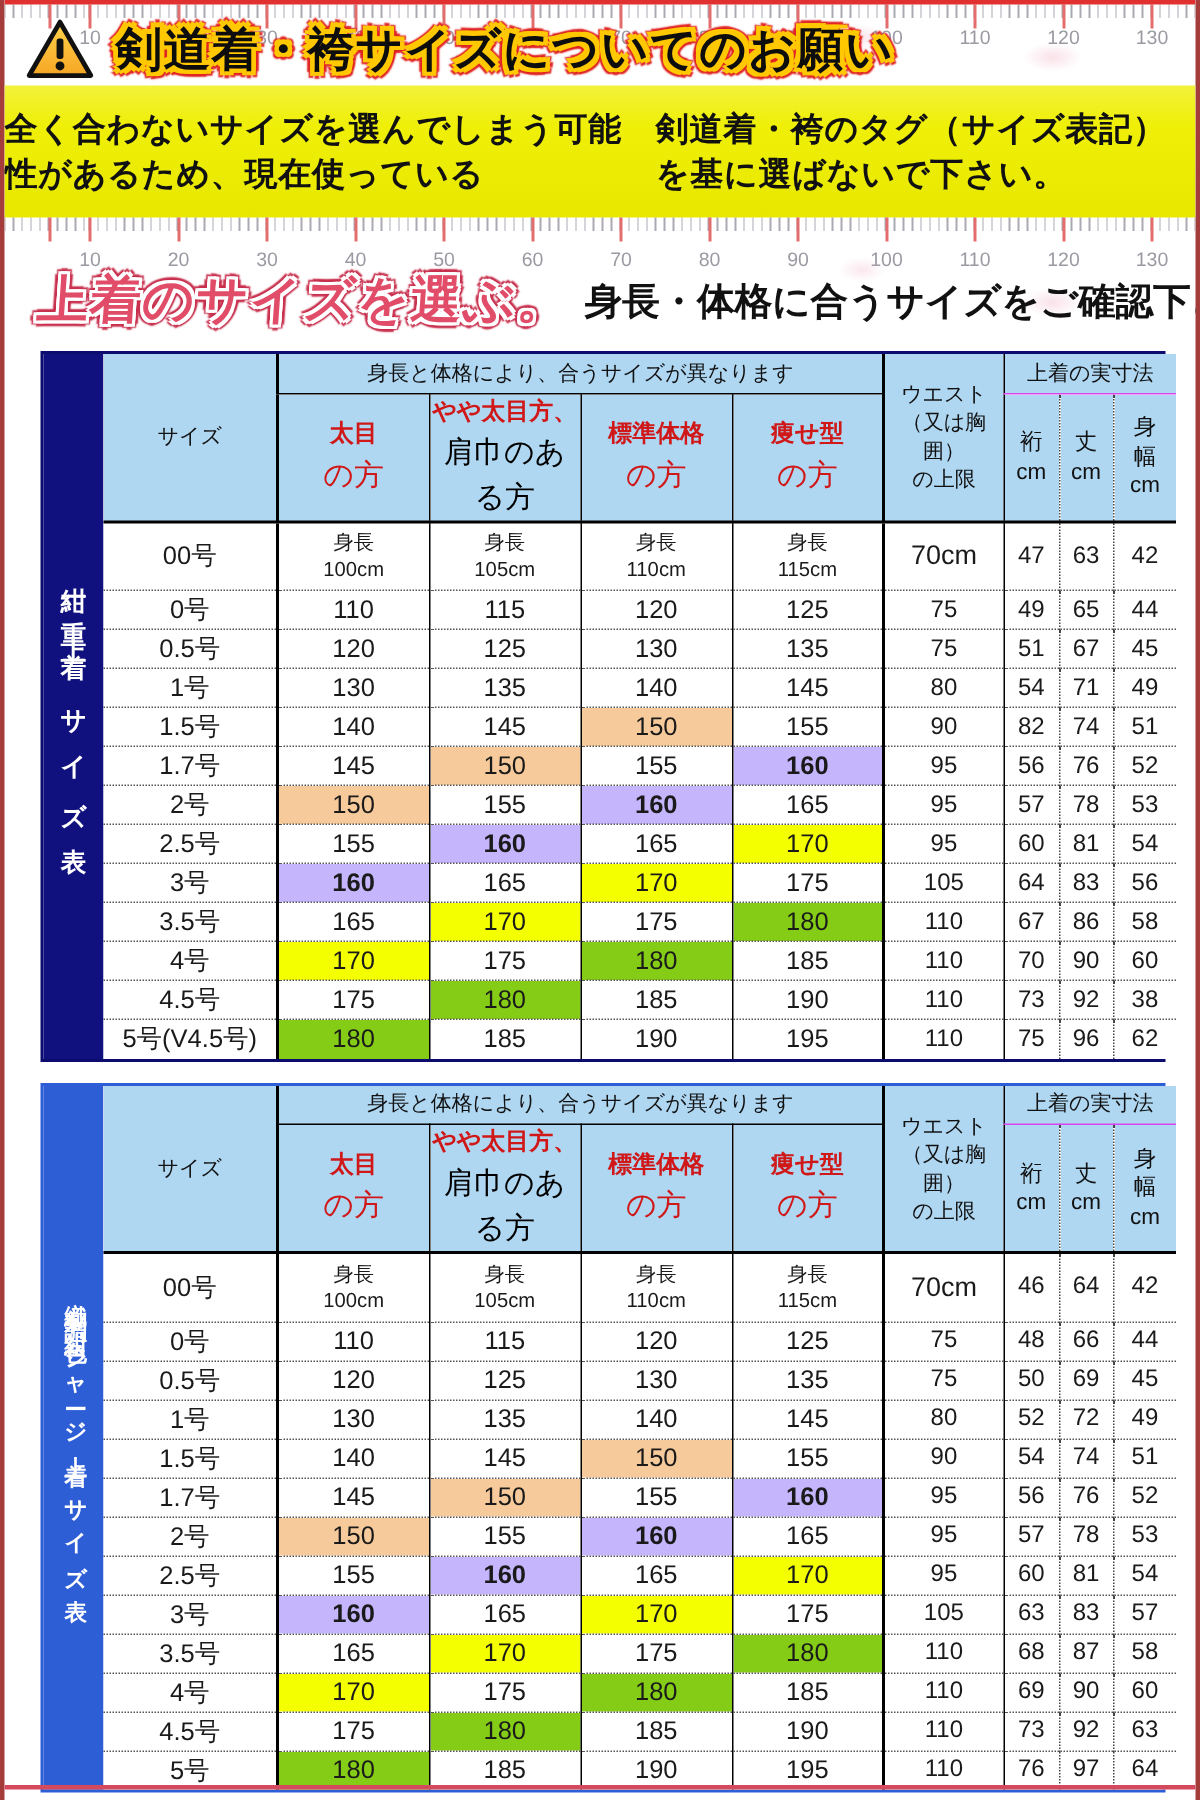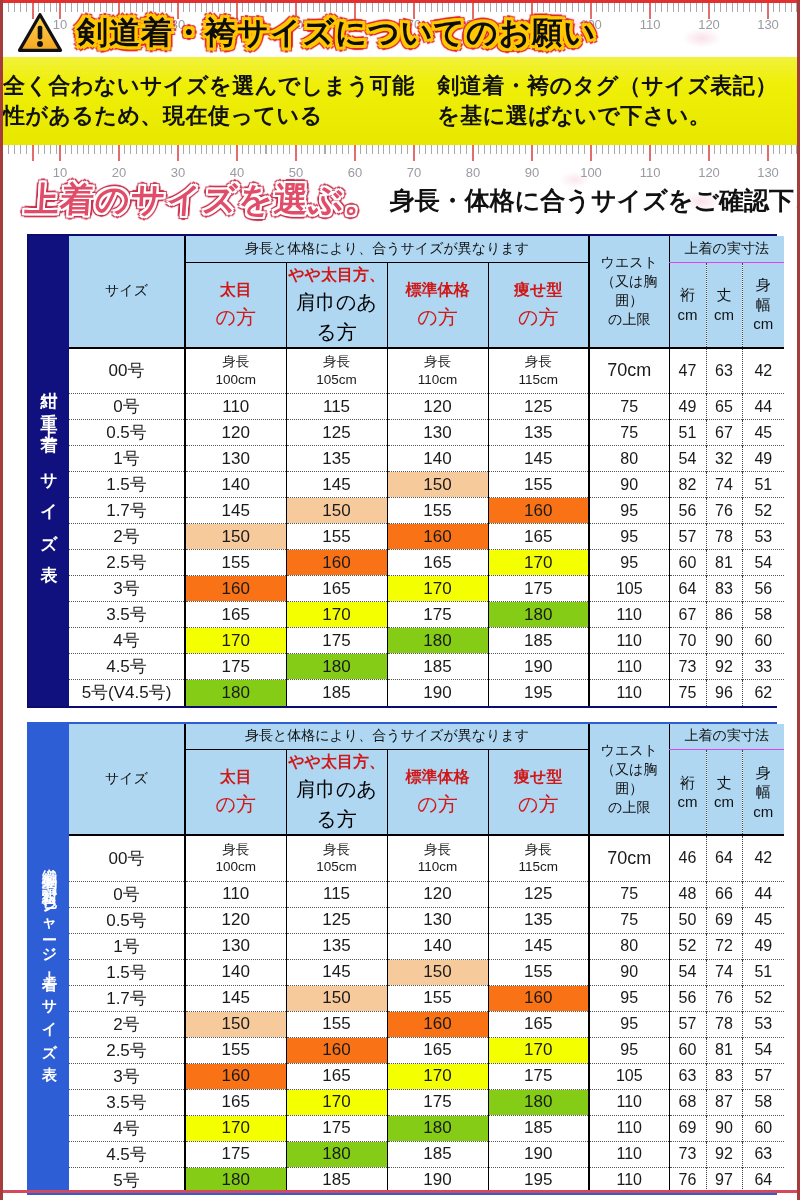--- a/index.html
+++ b/index.html
@@ -93,21 +93,21 @@
   
   tbody td { height:26px; font-size:17px; color:#1a1a1a; border-top:1px dotted #555; white-space:pre-line; }
   tbody tr:first-child td { border-top:none; height:46px; }
   tbody tr:first-child td.h-cell { font-size:13.5px; line-height:1.3;margin-left:25px; }
   tbody tr:first-child td.waist-cell { font-size:18px; }
   td.size-cell { font-size:17px; }
   td.waist-cell { font-size:16px; }
   td.m-cell { font-size:16px; }
 
   .hl-o { background:#f7ca9b; }
-  .hl-c { background:#f97316; }
+  .hl-c { background:#c4b5fd;font-weight:bold; }
   .hl-y { background:#f4ff00; }
   .hl-g { background:#84cc16; }
 
   .bottom-line { position:absolute; left:0; right:0; bottom:7px; height:3px; background:#d4495c; }
 </style>
 </head>
 <body>
 
 <div class="page">
 
@@ -261,21 +261,21 @@
     <td class="m-cell bl-dot">45</td>
   </tr>
             <tr>
     <td class="size-cell">1号</td>
     <td class="h-cell bl-thick">130</td>
     <td class="h-cell">135</td>
     <td class="h-cell">140</td>
     <td class="h-cell">145</td>
     <td class="waist-cell bl-thick">80</td>
     <td class="m-cell">54</td>
-    <td class="m-cell bl-dot">32</td>
+    <td class="m-cell bl-dot">71</td>
     <td class="m-cell bl-dot">49</td>
   </tr>
             <tr>
     <td class="size-cell">1.5号</td>
     <td class="h-cell bl-thick">140</td>
     <td class="h-cell">145</td>
     <td class="h-cell hl-o">150</td>
     <td class="h-cell">155</td>
     <td class="waist-cell bl-thick">90</td>
     <td class="m-cell">82</td>
@@ -350,21 +350,21 @@
   </tr>
             <tr>
     <td class="size-cell">4.5号</td>
     <td class="h-cell bl-thick">175</td>
     <td class="h-cell hl-g">180</td>
     <td class="h-cell">185</td>
     <td class="h-cell">190</td>
     <td class="waist-cell bl-thick">110</td>
     <td class="m-cell">73</td>
     <td class="m-cell bl-dot">92</td>
-    <td class="m-cell bl-dot">33</td>
+    <td class="m-cell bl-dot">38</td>
   </tr>
             <tr>
     <td class="size-cell">5号(V4.5号)</td>
     <td class="h-cell bl-thick hl-g">180</td>
     <td class="h-cell">185</td>
     <td class="h-cell">190</td>
     <td class="h-cell">195</td>
     <td class="waist-cell bl-thick">110</td>
     <td class="m-cell">75</td>
     <td class="m-cell bl-dot">96</td>

